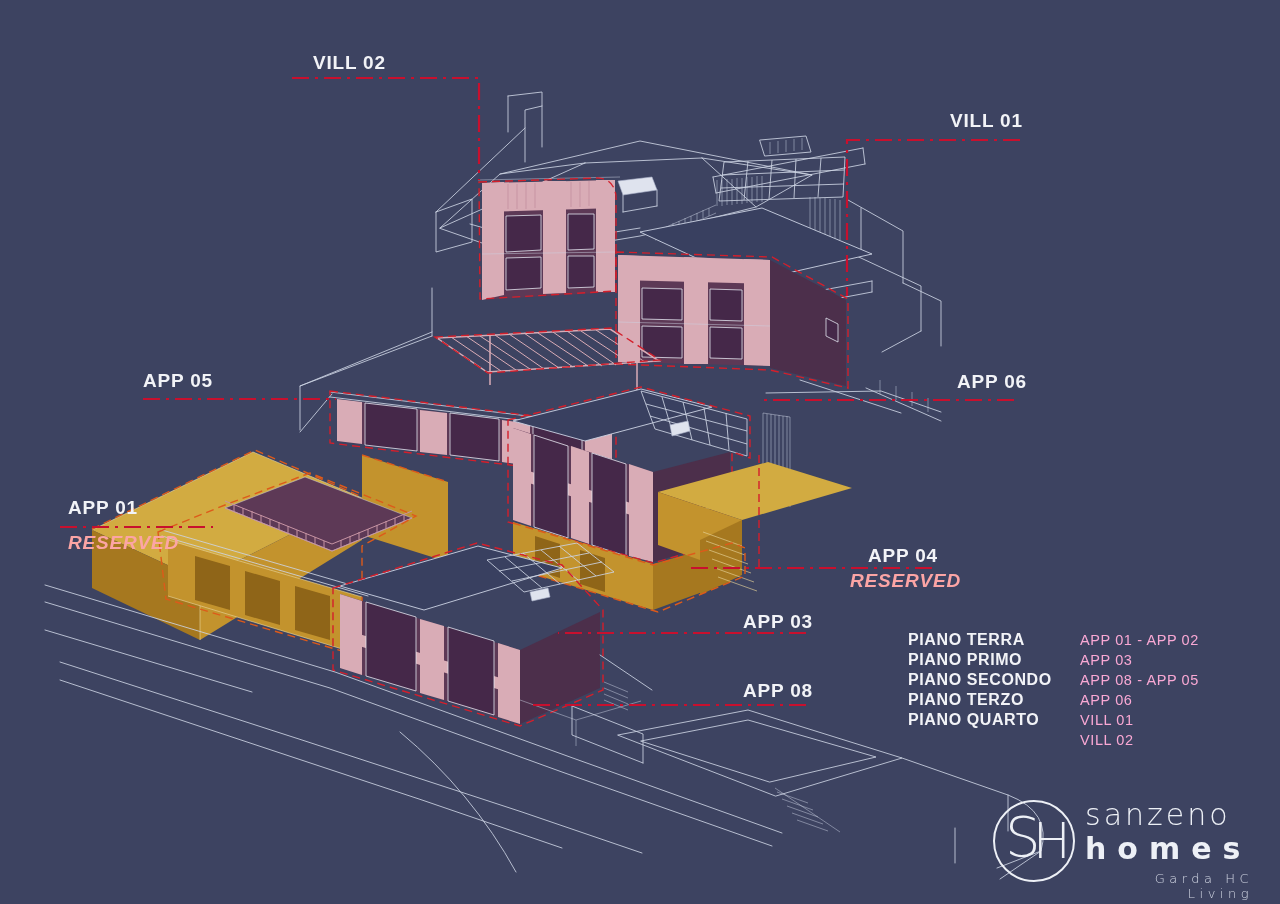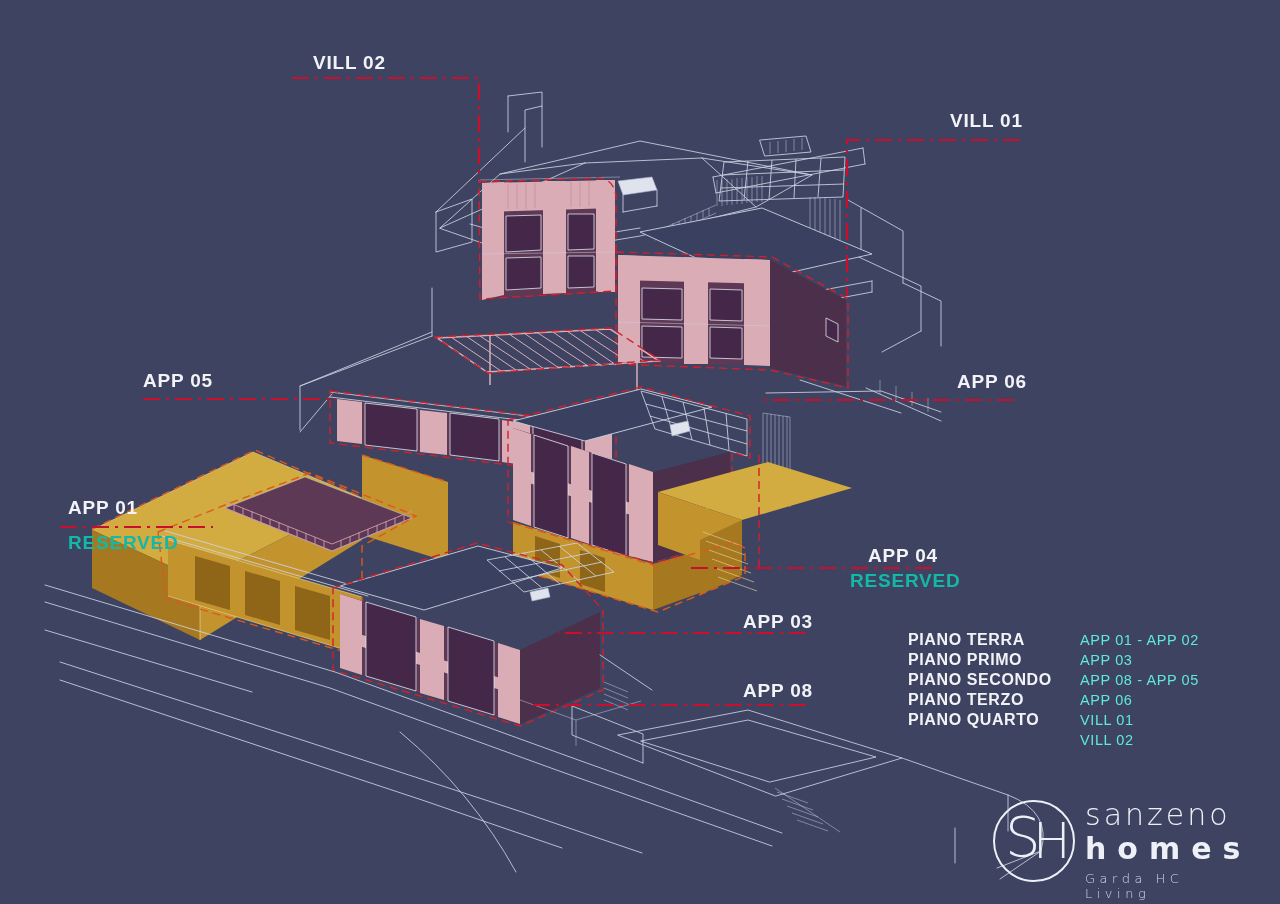--- a/index.html
+++ b/index.html
@@ -26,41 +26,41 @@
   .gline{stroke:#e8d49a;stroke-width:.8;fill:none;stroke-opacity:.8;}
   .grid {stroke:#ccd3e3;stroke-width:.9;fill:none;stroke-opacity:.95;}
   .rdash{stroke:#d41f2b;stroke-width:1.4;fill:none;stroke-dasharray:8 5;}
   .odash{stroke:#dd5a1a;stroke-width:1.4;fill:none;stroke-dasharray:8 5;}
   .leader{stroke:#c8102e;stroke-width:2.2;fill:none;stroke-dasharray:17 6 3 6;}
 
   
   .unit-label{position:absolute;font-weight:700;font-size:19px;letter-spacing:.8px;
               color:#f2f3f7;white-space:nowrap;cursor:pointer;}
   .reserved{position:absolute;font-weight:700;font-size:19px;letter-spacing:.8px;
-            color:#14b8a6;white-space:nowrap;}
+            color:#fca5a5;white-space:nowrap;font-style:italic;}
 
   
   .legend{position:absolute;left:908px;top:630px;}
   .lg-row{height:20px;line-height:20px;white-space:nowrap;}
   .lg-floor{display:inline-block;width:172px;font-weight:700;font-size:16px;
             letter-spacing:.6px;color:#f2f3f7;}
   .lg-units{display:inline-block;font-weight:400;font-size:14.5px;
-            letter-spacing:.6px;color:#5eead4;}
+            letter-spacing:.6px;color:#f9a8d4;}
 
   
   .logo{position:absolute;left:993px;top:798px;width:260px;height:96px;
         font-family:"DejaVu Sans",sans-serif;color:#edf0f6;}
   .logo-circle{position:absolute;left:0;top:2px;width:78px;height:78px;border:2.2px solid #edf0f6;
                border-radius:50%;}
   .logo-mono-s{position:absolute;left:12px;top:6px;font-size:56px;font-weight:200;}
   .logo-mono-h{position:absolute;left:40px;top:14px;font-size:50px;font-weight:200;}
   .logo-text{position:absolute;left:92px;top:0;}
   .logo-line1{font-size:30px;font-weight:300;letter-spacing:3px;line-height:34px;}
   .logo-line2{font-size:30px;font-weight:700;letter-spacing:11px;line-height:34px;}
-  .logo-tag{font-size:13px;font-weight:300;letter-spacing:4.5px;color:#d2d7e4;margin-top:5px;}
+  .logo-tag{font-size:13px;font-weight:300;letter-spacing:4.5px;color:#d2d7e4;margin-top:5px;text-align:right;}
 </style>
 </head>
 <body>
 
 <div class="stage">
 <svg width="1280" height="904" viewBox="0 0 1280 904">
 
   <g>
     <path class="w" d="M508,96 L542,92 L542,147 M542,106 L525,110 L525,162 M508,96 L508,132
                        M525,128 L436,212 M436,212 L436,252 L472,242 L472,199 L436,212

